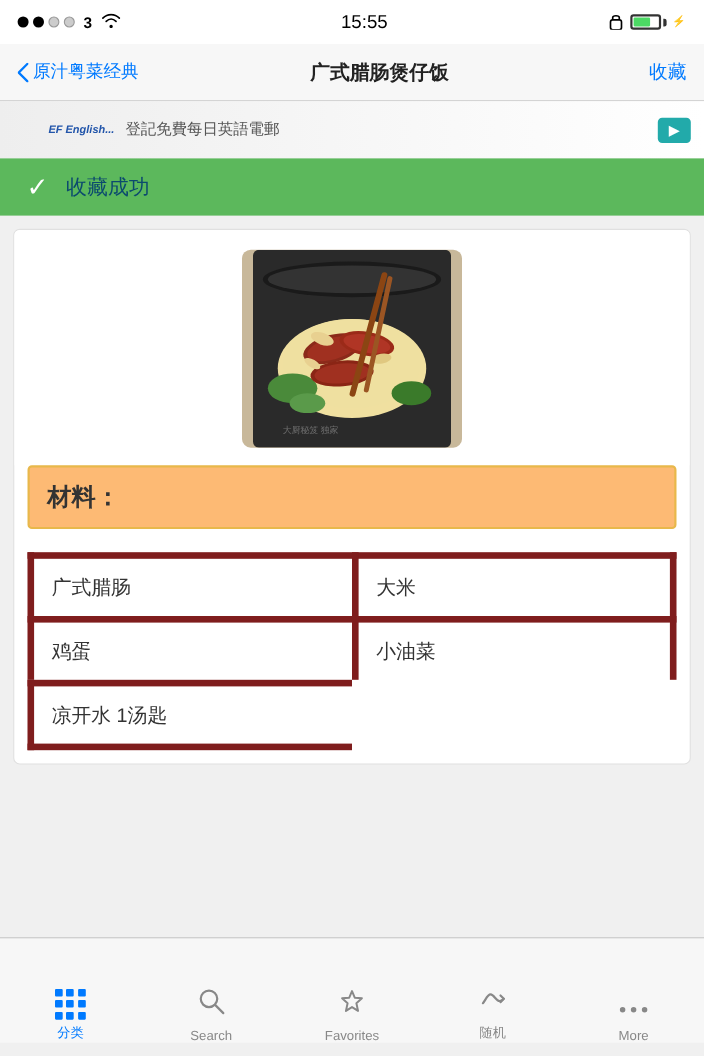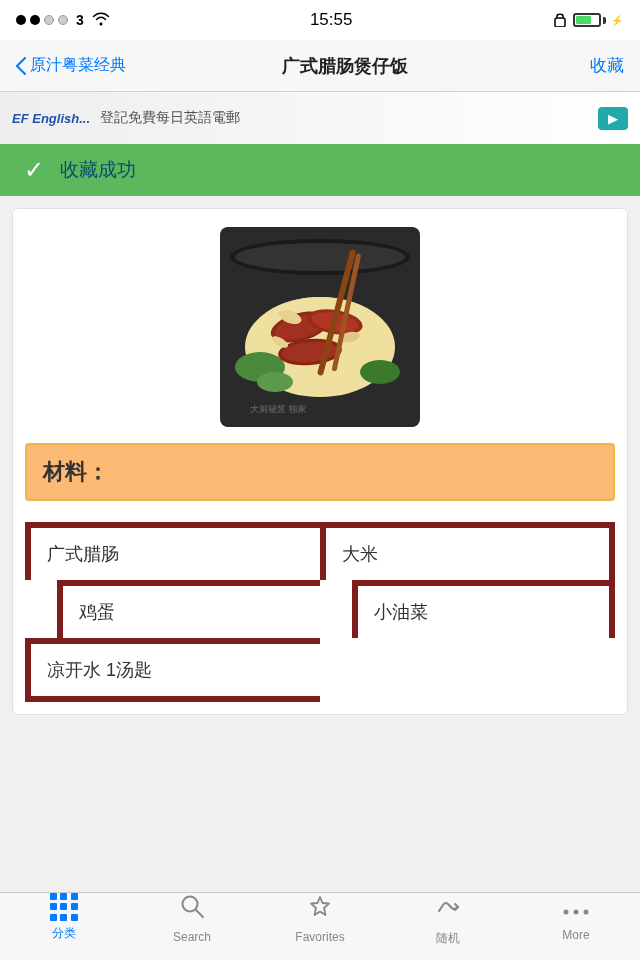--- a/index.html
+++ b/index.html
@@ -141,21 +141,21 @@
 
     
     .dish-image-wrap {
       display: flex;
       justify-content: center;
       padding: 18px 0 16px;
       background: #fff;
     }
     .dish-image {
       width: 200px;
-      height: 200px;
+      height: 180px;
       border-radius: 8px;
       background: #c8b89a;
       overflow: hidden;
       position: relative;
     }
     
     .dish-image svg {
       width: 100%;
       height: 100%;
     }
@@ -188,34 +188,33 @@
     .ingredient-cell:nth-child(odd) {
       border-right: none;
     }
     .ingredient-cell:nth-child(1),
     .ingredient-cell:nth-child(2) {
       border-bottom: none;
     }
     .ingredient-cell:nth-child(3),
     .ingredient-cell:nth-child(4) {
       border-bottom: none;
-      margin-left: 32px;
     }
 
     
     .tab-bar {
       position: absolute;
-      bottom: 0;
+      bottom: 12px;
       left: 0;
       right: 0;
-      height: 68px;
+      height: 96px;
       background: #f7f7f7;
       border-top: 1px solid #c8c8c8;
       display: flex;
-      align-items: flex-start;
+      align-items: flex-end;
     }
     .tab-item {
       flex: 1;
       display: flex;
       flex-direction: column;
       align-items: center;
       justify-content: center;
       gap: 4px;
       cursor: pointer;
     }
@@ -254,22 +253,23 @@
       display: flex;
       align-items: center;
       padding: 0 12px;
       gap: 10px;
       font-size: 15px;
       color: #333;
     }
     .ef-logo {
       font-weight: bold;
       color: #2255aa;
-      font-size: 13px;
+      font-size: 10px;
       font-style: italic;
+      margin-left: 32px;
     }
     .ef-text {
       font-size: 14px;
       color: #555;
     }
     .ef-btn {
       margin-left: auto;
       background: #2aa;
       color: #fff;
       padding: 4px 10px;

